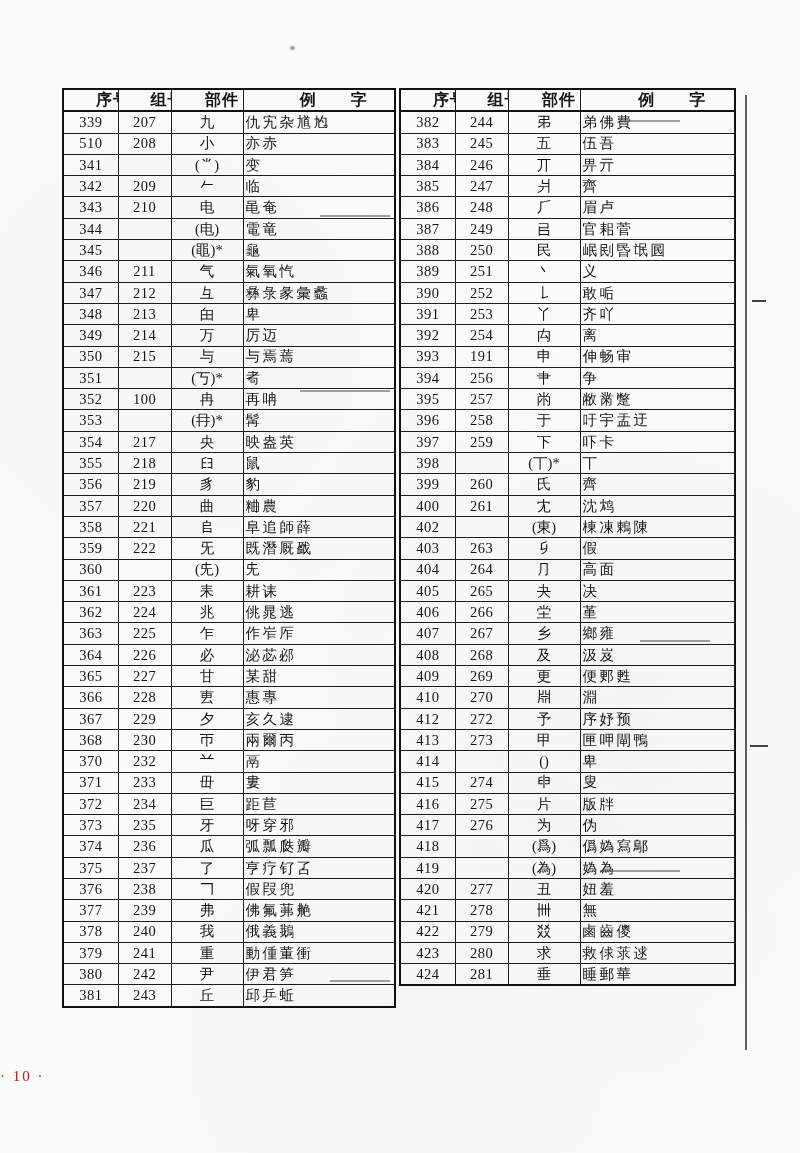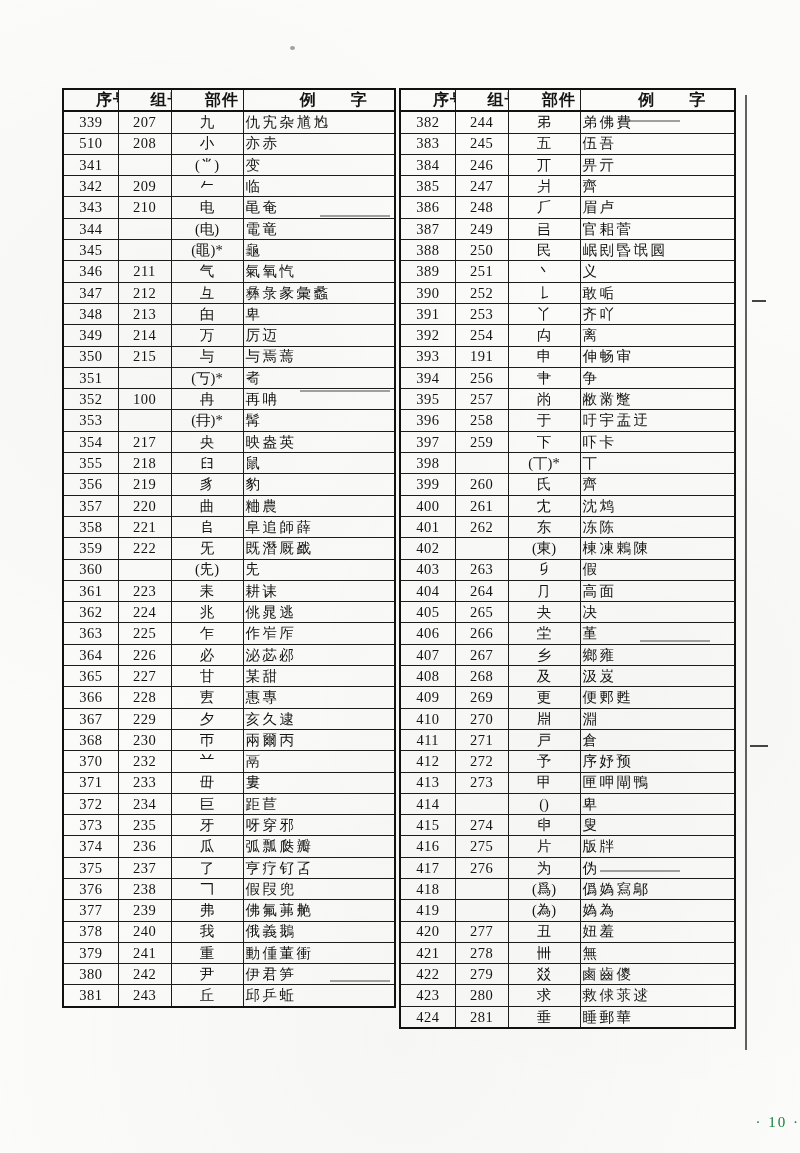--- a/index.html
+++ b/index.html
@@ -40,21 +40,21 @@
     padding-left:32px;
   }
   table.cmp{border:2px solid #111;}
   col.c-xh{width:55px;} col.c-zh{width:53px;} col.c-bj{width:72px;} col.c-lz{width:auto;}
   td.xh,td.zh{text-align:center;letter-spacing:0.5px;font-size:15px;}
   td.bj{text-align:center;font-size:15px;}
   td.lz{text-align:left;letter-spacing:2.5px;padding-left:4px;font-size:15px;}
   th.h-lz{letter-spacing:0;}
   .footer{
     position:absolute;left:0;right:0;top:1068px;
-    text-align:right;font-size:15px;letter-spacing:2px;color:#15803d;margin-top:46px;
+    text-align:left;font-size:15px;letter-spacing:2px;color:#b91c1c;
   }
   
   .edge-line{position:absolute;left:745px;top:95px;width:2px;height:955px;background:#3a3a3a;opacity:.8;}
   .edge-dash{position:absolute;background:#444;}
   .speck{position:absolute;width:5px;height:4px;background:#7a7a7a;border-radius:50%;opacity:.7;}
   .smudge{position:absolute;background:#555;opacity:.55;height:2px;}
 </style>
 </head>
 <body>
 
@@ -455,26 +455,20 @@
           <td class="bj">氏</td>
           <td class="lz">齊</td>
         </tr>
         <tr>
           <td class="xh">400</td>
           <td class="zh">261</td>
           <td class="bj">冘</td>
           <td class="lz">沈鸩</td>
         </tr>
         <tr>
-          <td class="xh">401</td>
-          <td class="zh">262</td>
-          <td class="bj">东</td>
-          <td class="lz">冻陈</td>
-        </tr>
-        <tr>
           <td class="xh">402</td>
           <td class="zh"></td>
           <td class="bj">(東)</td>
           <td class="lz">棟凍鶇陳</td>
         </tr>
         <tr>
           <td class="xh">403</td>
           <td class="zh">263</td>
           <td class="bj">𠂎</td>
           <td class="lz">假</td>
@@ -513,26 +507,20 @@
           <td class="xh">409</td>
           <td class="zh">269</td>
           <td class="bj">更</td>
           <td class="lz">便郠甦</td>
         </tr>
         <tr>
           <td class="xh">410</td>
           <td class="zh">270</td>
           <td class="bj">𣶒</td>
           <td class="lz">淵</td>
-        </tr>
-        <tr>
-          <td class="xh">411</td>
-          <td class="zh">271</td>
-          <td class="bj">戸</td>
-          <td class="lz">倉</td>
         </tr>
         <tr>
           <td class="xh">412</td>
           <td class="zh">272</td>
           <td class="bj">予</td>
           <td class="lz">序妤预</td>
         </tr>
         <tr>
           <td class="xh">413</td>
           <td class="zh">273</td>

